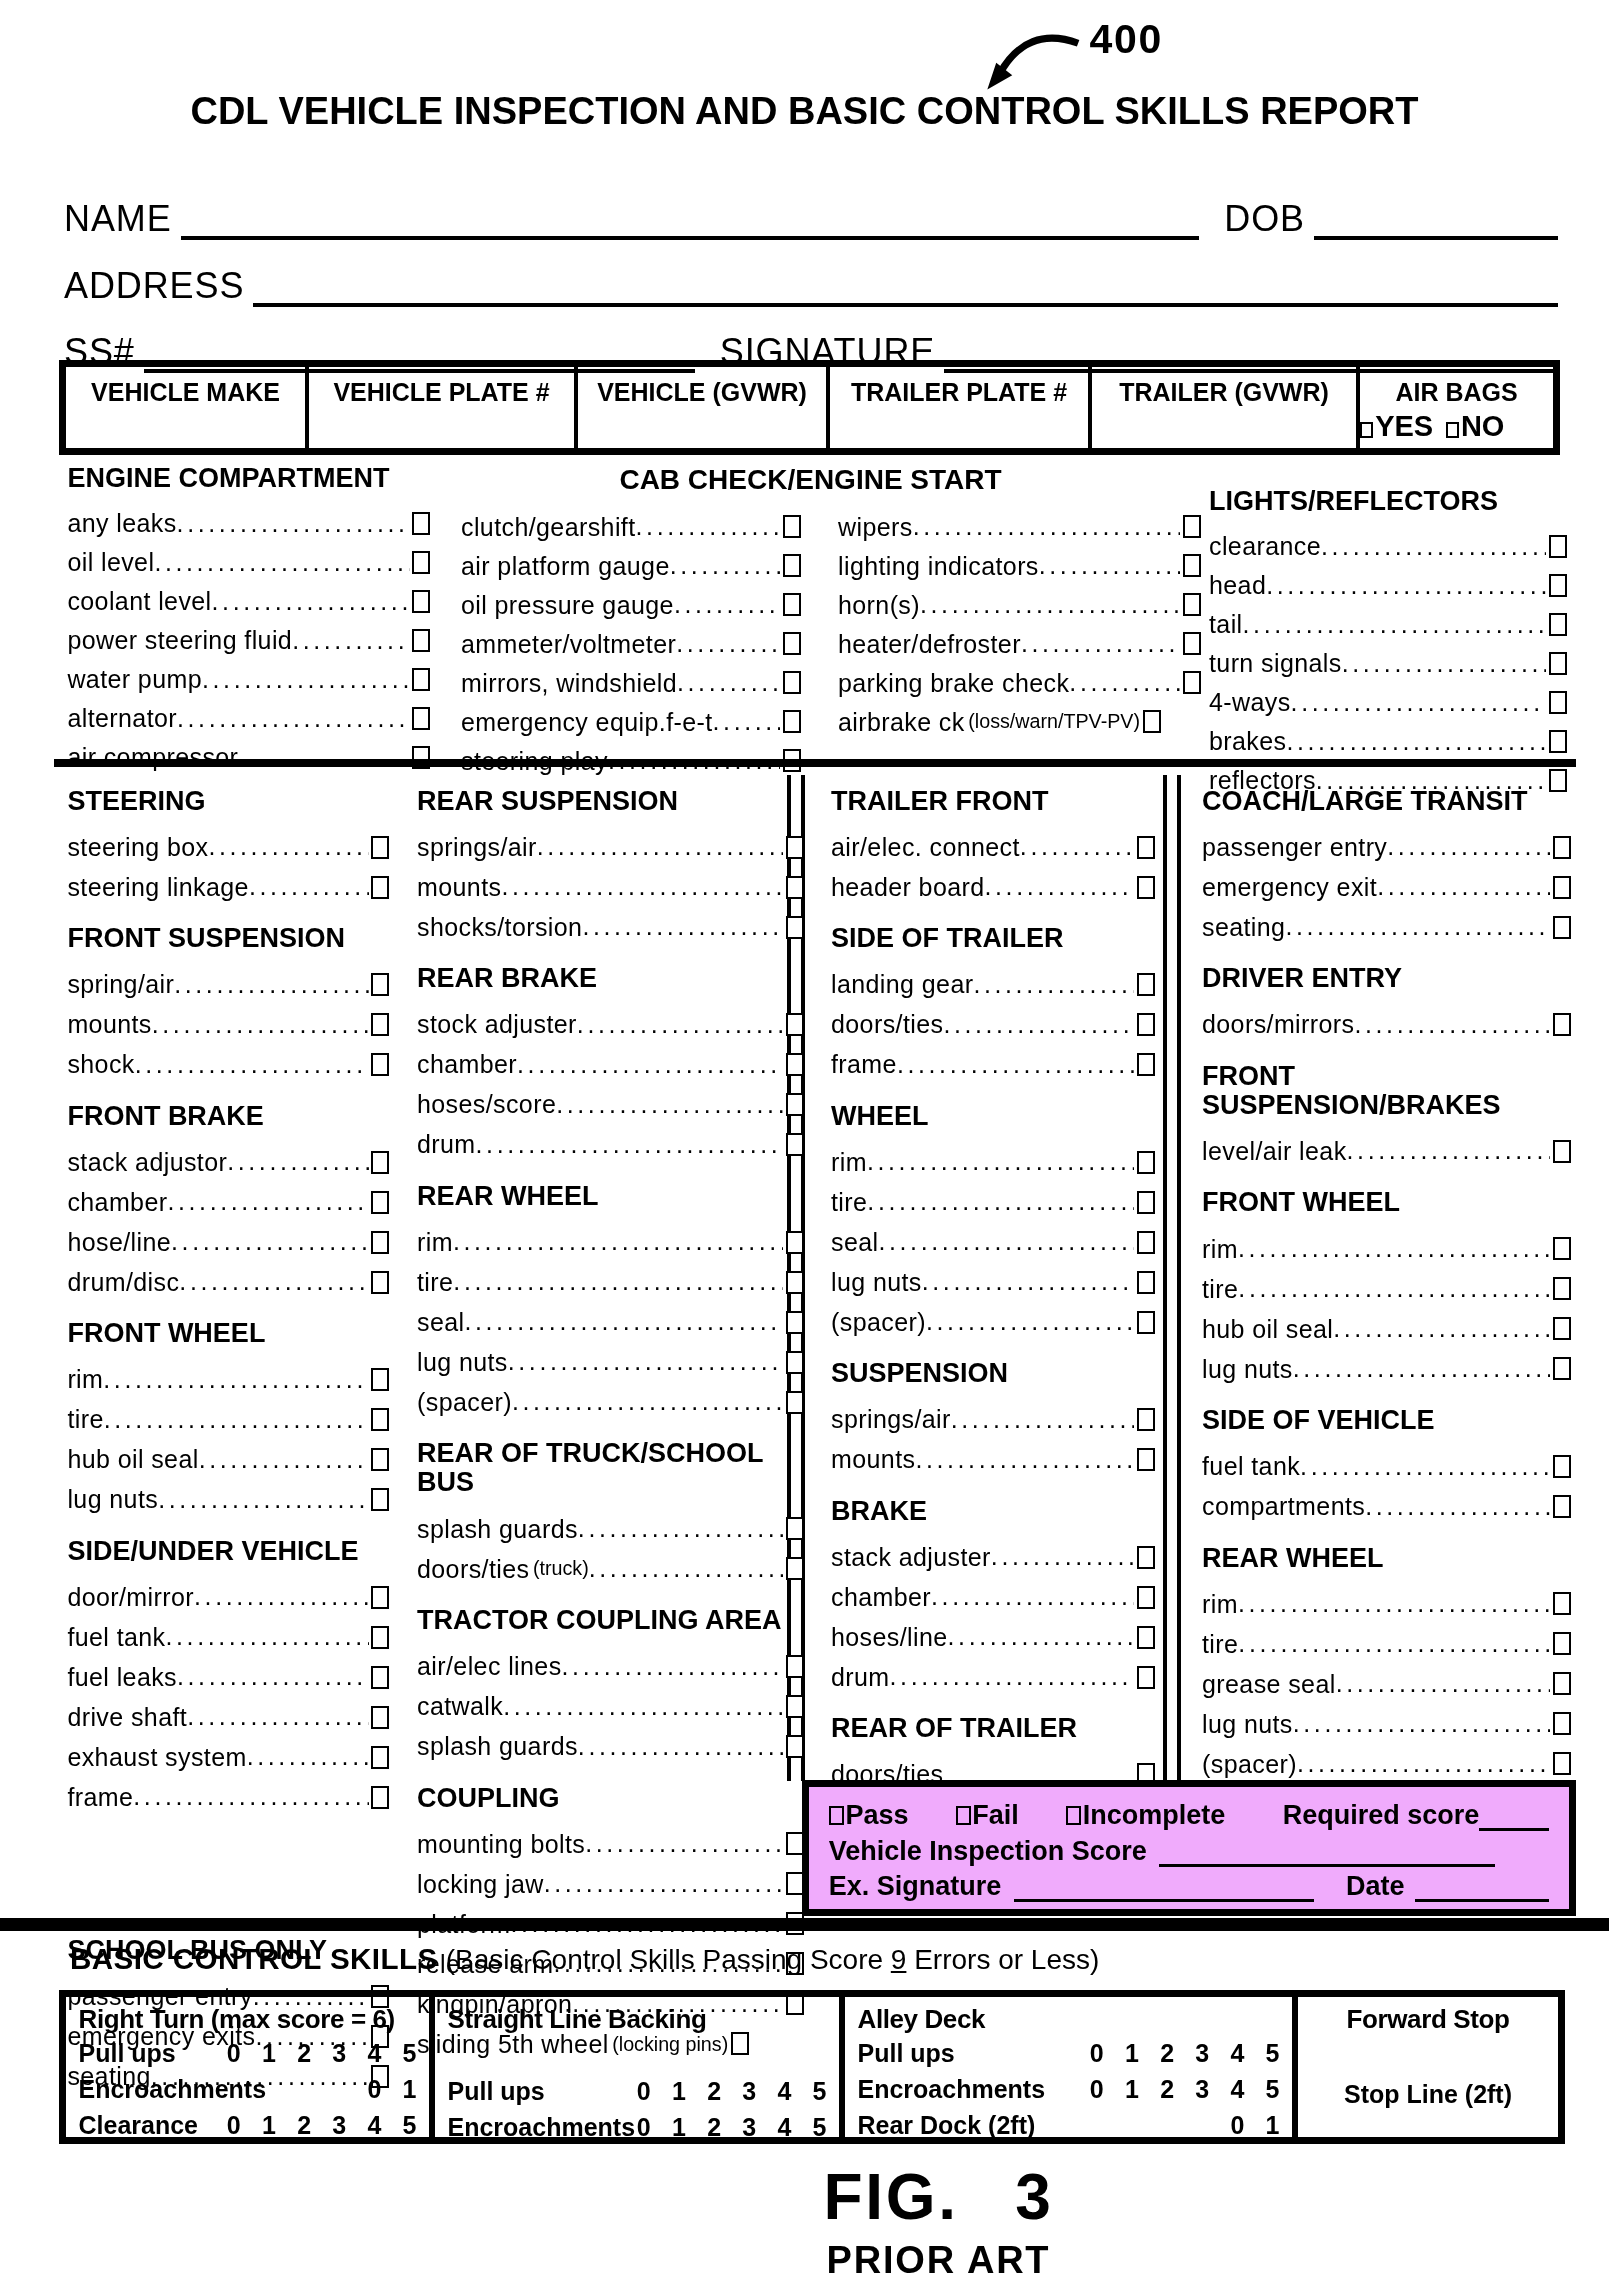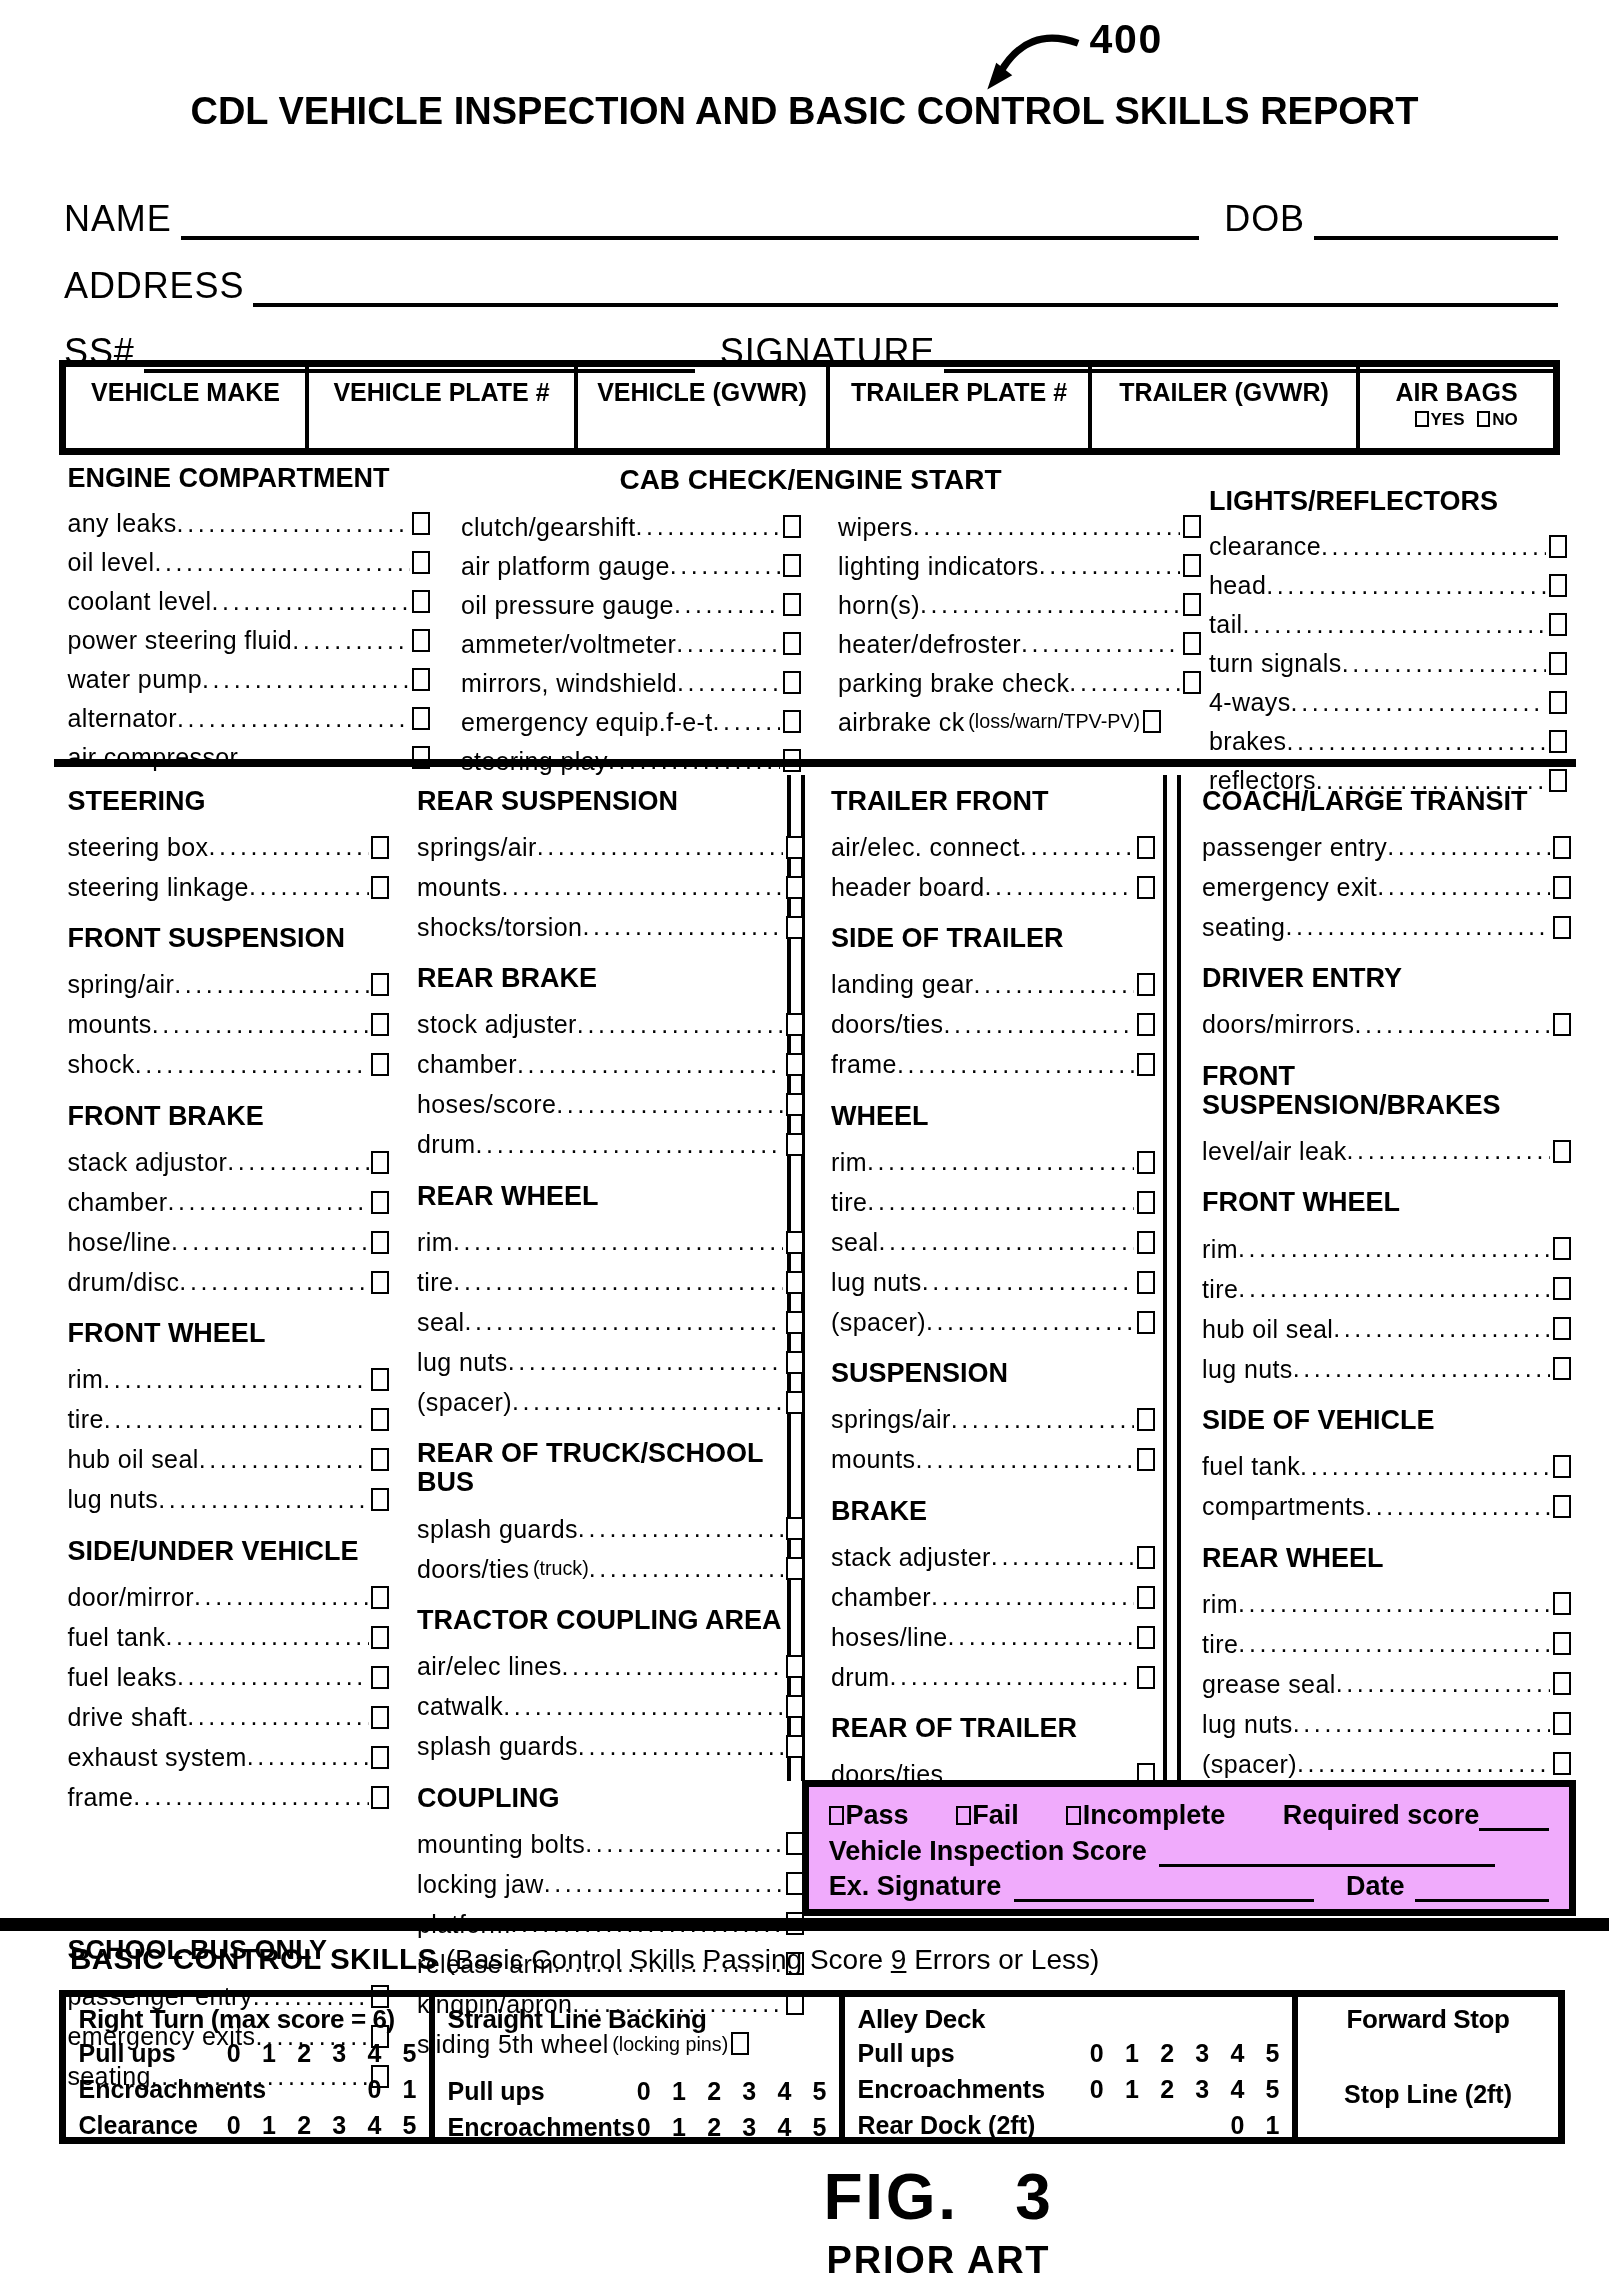--- a/index.html
+++ b/index.html
@@ -24,21 +24,21 @@
   .w-dob { width: 244px; }
   .w-ss { width: 551px; }
   .flabel.mid { margin-left: 25px; }
 
   
   .vtable { position: absolute; top: 360px; left: 59px; width: 1501px; height: 95px;
     border: 7.2px solid #000; display: flex; }
   .vcell { border-right: 4.5px solid #000; padding-top: 10.7px; text-align: center;
     font-size: 25px; font-weight: bold; }
   .vcell:last-child { border-right: none; }
-  .airbag-opts { margin-top: 3.6px; font-size: 17px; font-weight: bold; display: flex; justify-content: center; gap: 12.5px; margin-left: 20px; }
+  .airbag-opts { margin-top: 3.6px; font-size: 29px; font-weight: bold; display: flex; justify-content: flex-start; gap: 12.5px; }
   .mini-box { display: inline-block; width: 13.4px; height: 16px; border: 2.7px solid #000; margin-right: 1.8px; vertical-align: -1.8px; }
 
   
   .sec-h { font-size: 27px; font-weight: bold; line-height: 1.08; margin: 23px 0 5.4px; }
   .sec:first-child .sec-h { margin-top: 0; }
   .chk-item { display: flex; align-items: flex-end; height: 40px; }
   .chk-label { font-size: 25px; white-space: nowrap; letter-spacing: 0.4px; line-height: 1.1; }
   .chk-note { font-size: 19.7px; white-space: nowrap; margin-left: 3.6px; line-height: 1.4; }
   .dots { flex: 1; overflow: hidden; white-space: nowrap; }
   .dots::after { content: "..........................................................."; font-size: 25px; letter-spacing: 3.6px; }

